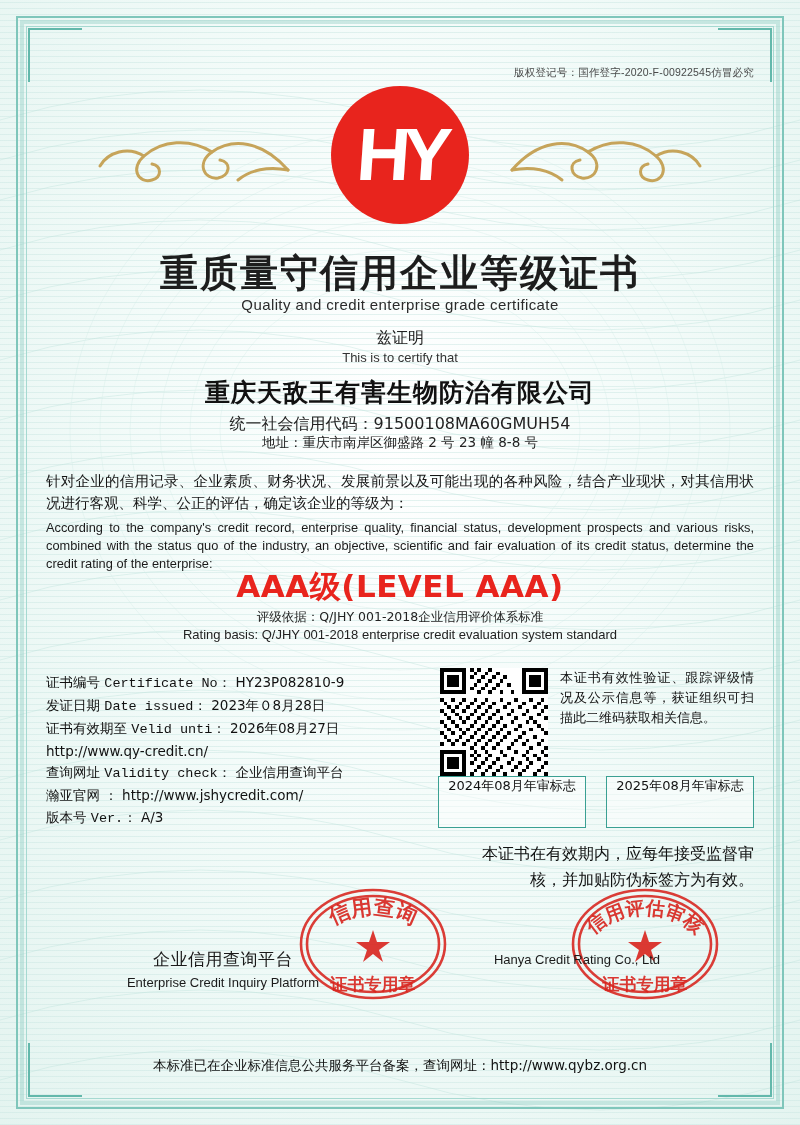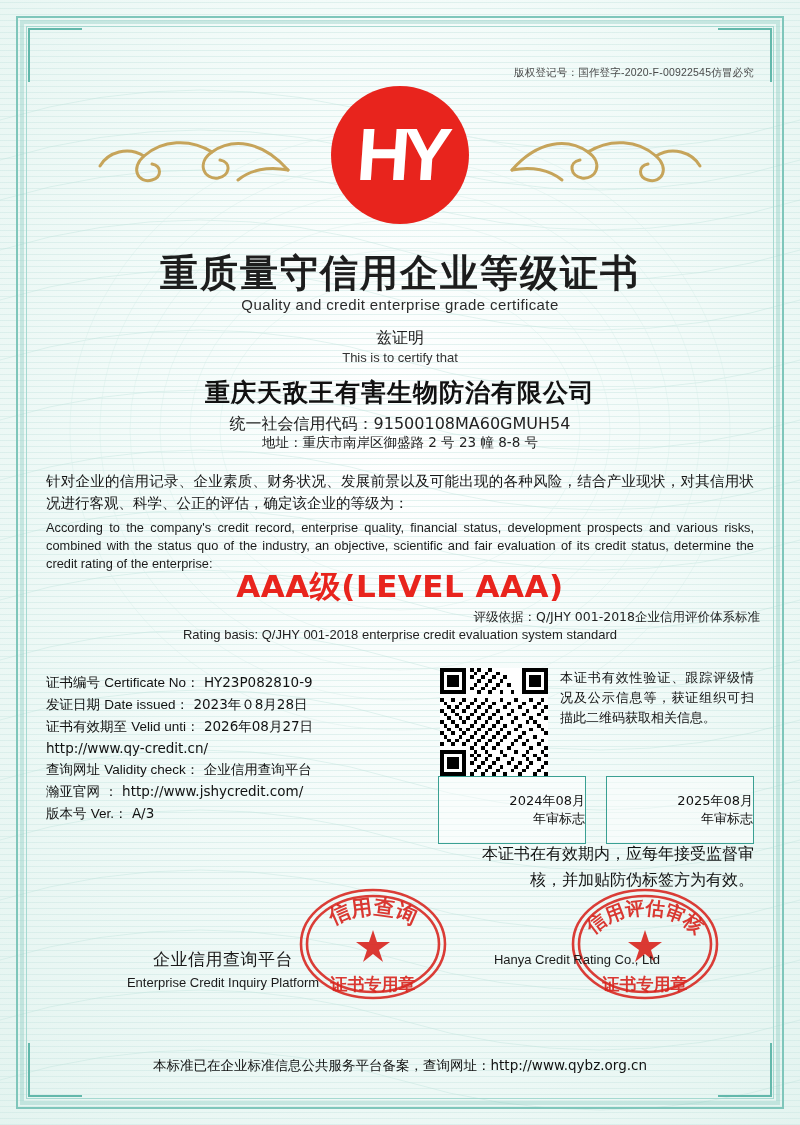--- a/index.html
+++ b/index.html
@@ -220,21 +220,21 @@
     font-size: 31px;
     font-weight: bold;
     color: #e8241d;
     letter-spacing: 0.5px;
     font-family: "DejaVu Sans", "Liberation Sans", sans-serif;
   }
   .basis-zh {
     position: absolute;
     top: 573px;
     left: 0; right: 0;
-    text-align: right;
+    text-align: center;
     font-size: 12.5px;
     color: #222;
     font-family: "DejaVu Sans", "Liberation Sans", sans-serif;
   }
   .basis-en {
     position: absolute;
     top: 591px;
     left: 0; right: 0;
     text-align: center;
     font-size: 13px;
@@ -246,21 +246,21 @@
     position: absolute;
     top: 636px;
     left: 6px;
     width: 400px;
     font-size: 13.5px;
     color: #111;
     line-height: 1.62;
     font-family: "DejaVu Sans", "Liberation Sans", sans-serif;
   }
   .details .row { white-space: nowrap; }
-  .details .lbl-en { font-family: Liberation Sans, sans-serif; }
+  .details .lbl-en { font-family: Liberation Mono, monospace; }
 
   
   .qr {
     position: absolute;
     top: 632px;
     left: 400px;
     width: 108px;
     height: 108px;
     background: #ffffff;
   }
@@ -278,25 +278,24 @@
   .stamps-row {
     position: absolute;
     top: 740px;
     left: 398px;
     width: 316px;
     display: flex;
     justify-content: space-between;
   }
   .year-box {
     width: 148px;
-    height: 68px;
+    height: 52px;
     border: 1px solid #3aa093;
     display: flex;
-    flex-direction: column;
-    align-items: flex-end;
+    align-items: flex-start;
     justify-content: center;
     font-size: 13px;
     color: #111;
     line-height: 1.35;
     box-sizing: border-box;
     background: rgba(255,255,255,0.45);
     font-family: "DejaVu Sans", "Liberation Sans", sans-serif;
   }
   .annual-note {
     position: absolute;

